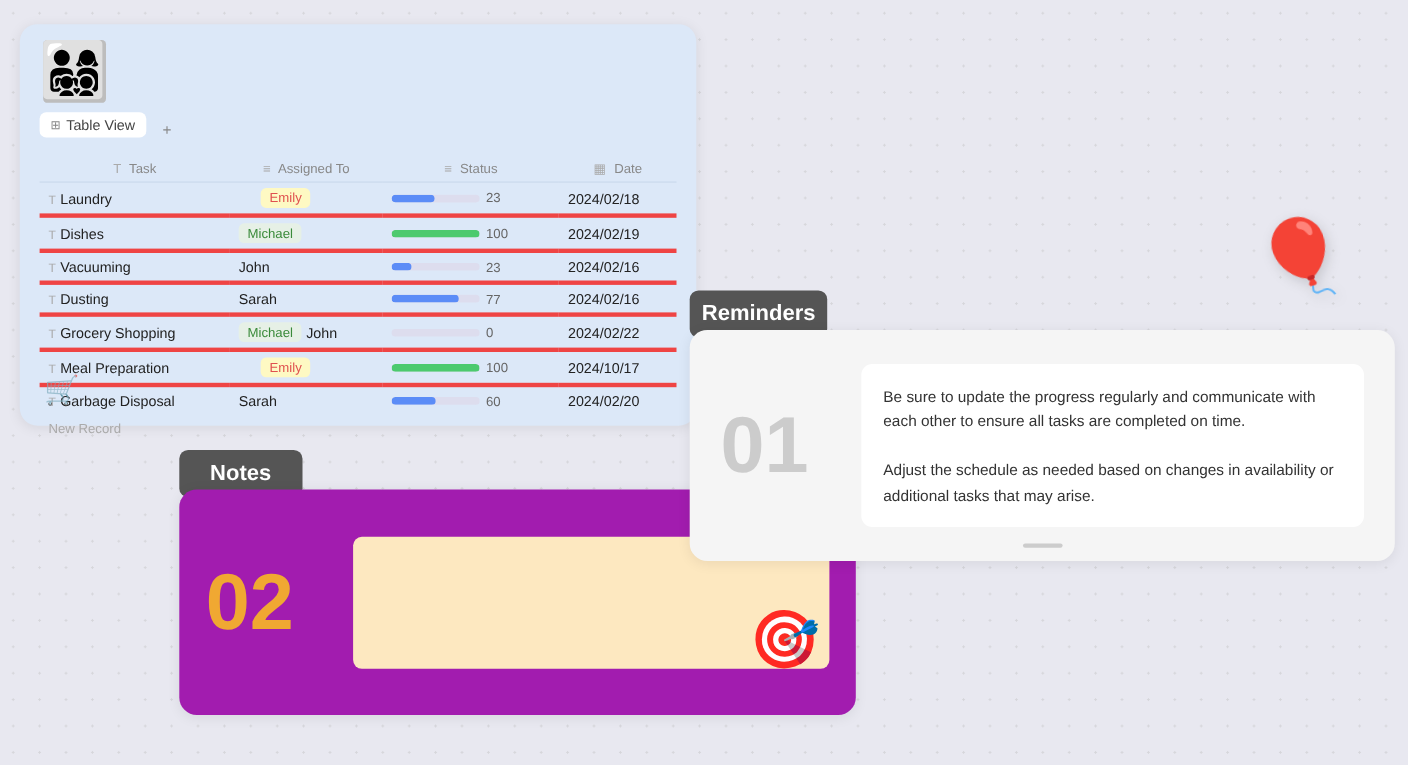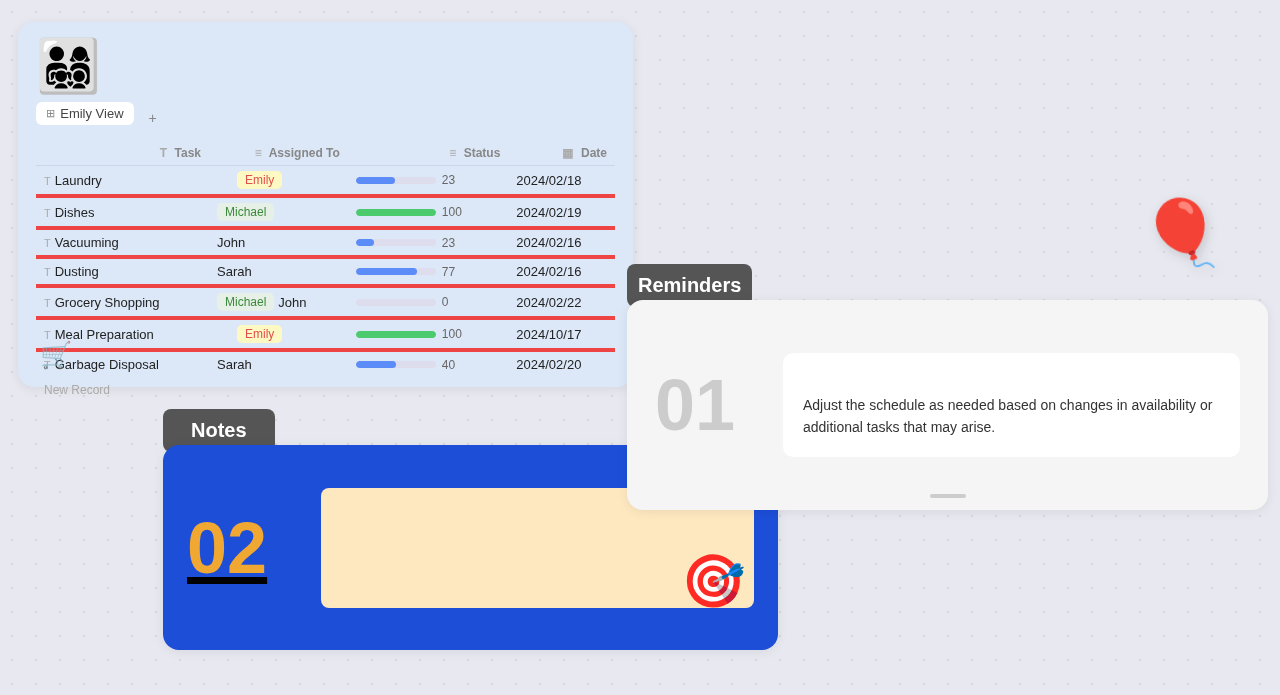--- a/index.html
+++ b/index.html
@@ -95,24 +95,24 @@
     }
 
     
     .chore-table {
       width: 100%;
       border-collapse: collapse;
       font-size: 13px;
     }
 
     .chore-table th {
-      text-align: right;
+      text-align: center;
       padding: 5px 8px;
       color: #888;
-      font-weight: 700;
+      font-weight: 400;
       border-bottom: 1px solid #c8d8ec;
       font-size: 12px;
     }
 
     .chore-table td {
       padding: 5px 8px;
       border-bottom: 4px solid #ef4444;
       color: #222;
       vertical-align: middle;
     }
@@ -186,28 +186,27 @@
       cursor: pointer;
     }
 
     
     .notes-card {
       position: absolute;
       top: 445px;
       left: 163px;
       width: 615px;
       height: 205px;
-      background: #1d4ed8;
+      background: #a21caf;
       border-radius: 16px;
       display: flex;
       align-items: center;
       gap: 0;
       padding: 16px 24px;
       box-shadow: 0 2px 12px rgba(0,0,0,0.07);
-      text-decoration: underline;
     }
 
     .notes-number {
       font-size: 72px;
       font-weight: 800;
       color: #f0a832;
       margin-right: 24px;
       min-width: 110px;
     }
 
@@ -298,21 +297,21 @@
 <body>
 
 <div class="chore-card">
   <div class="chore-card-header">
     <div class="family-emoji">👨‍👩‍👧‍👦</div>
   </div>
 
   <div style="display:flex;align-items:center;gap:4px;margin-bottom:8px;">
     <div class="table-view-tab">
       <span class="icon">⊞</span>
-      <span>Emily View</span>
+      <span>Table View</span>
     </div>
     <div class="plus-btn">+</div>
   </div>
 
   <table class="chore-table">
     <thead>
       <tr>
         <th>
           <span style="color:#aaa;margin-right:4px;">T</span>
           Task
@@ -416,21 +415,21 @@
           <td>2024/10/17</td>
         </tr>
         <tr>
           <td><span class="task-type-icon">T</span>Garbage Disposal</td>
           <td>Sarah</td>
           <td>
             <div class="progress-wrap">
               <div class="progress-bar-bg">
                 <div class="progress-bar-fill" style="width: 50%; background: rgb(91, 140, 247);"></div>
               </div>
-              <span class="progress-num">40</span>
+              <span class="progress-num">60</span>
             </div>
           </td>
           <td>2024/02/20</td>
         </tr>
       </tbody>
   </table>
 
   <div style="padding:6px 8px;color:#aaa;font-size:12px;cursor:pointer;">
     <span>New Record</span>
   </div>
@@ -444,19 +443,20 @@
   <div class="notes-number">02</div>
   <div class="notes-text-area"></div>
   <div class="target-icon">🎯</div>
 </div>
 
 <div class="reminders-label">Reminders</div>
 
 <div class="reminders-card">
   <div class="reminders-number">01</div>
   <div class="reminders-text">
+    <p>Be sure to update the progress regularly and communicate with each other to ensure all tasks are completed on time.</p>
     <br>
     <p>Adjust the schedule as needed based on changes in availability or additional tasks that may arise.</p>
   </div>
   <div class="scroll-stub"></div>
 </div>
 
 <div class="balloon">🎈</div>
 
 </body></html>

